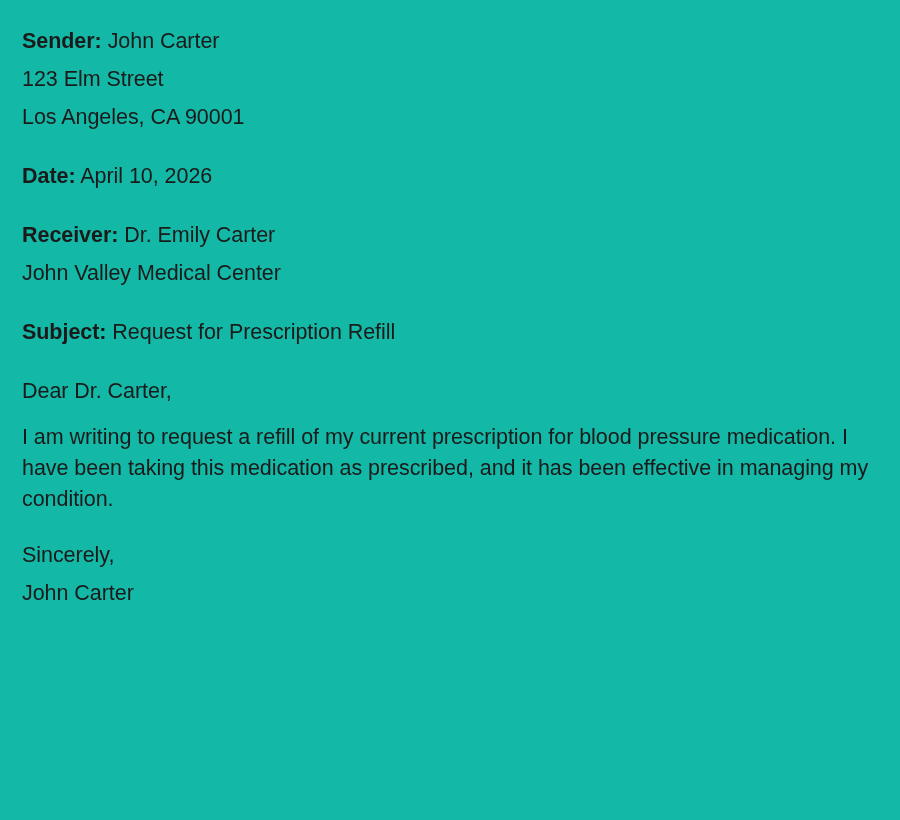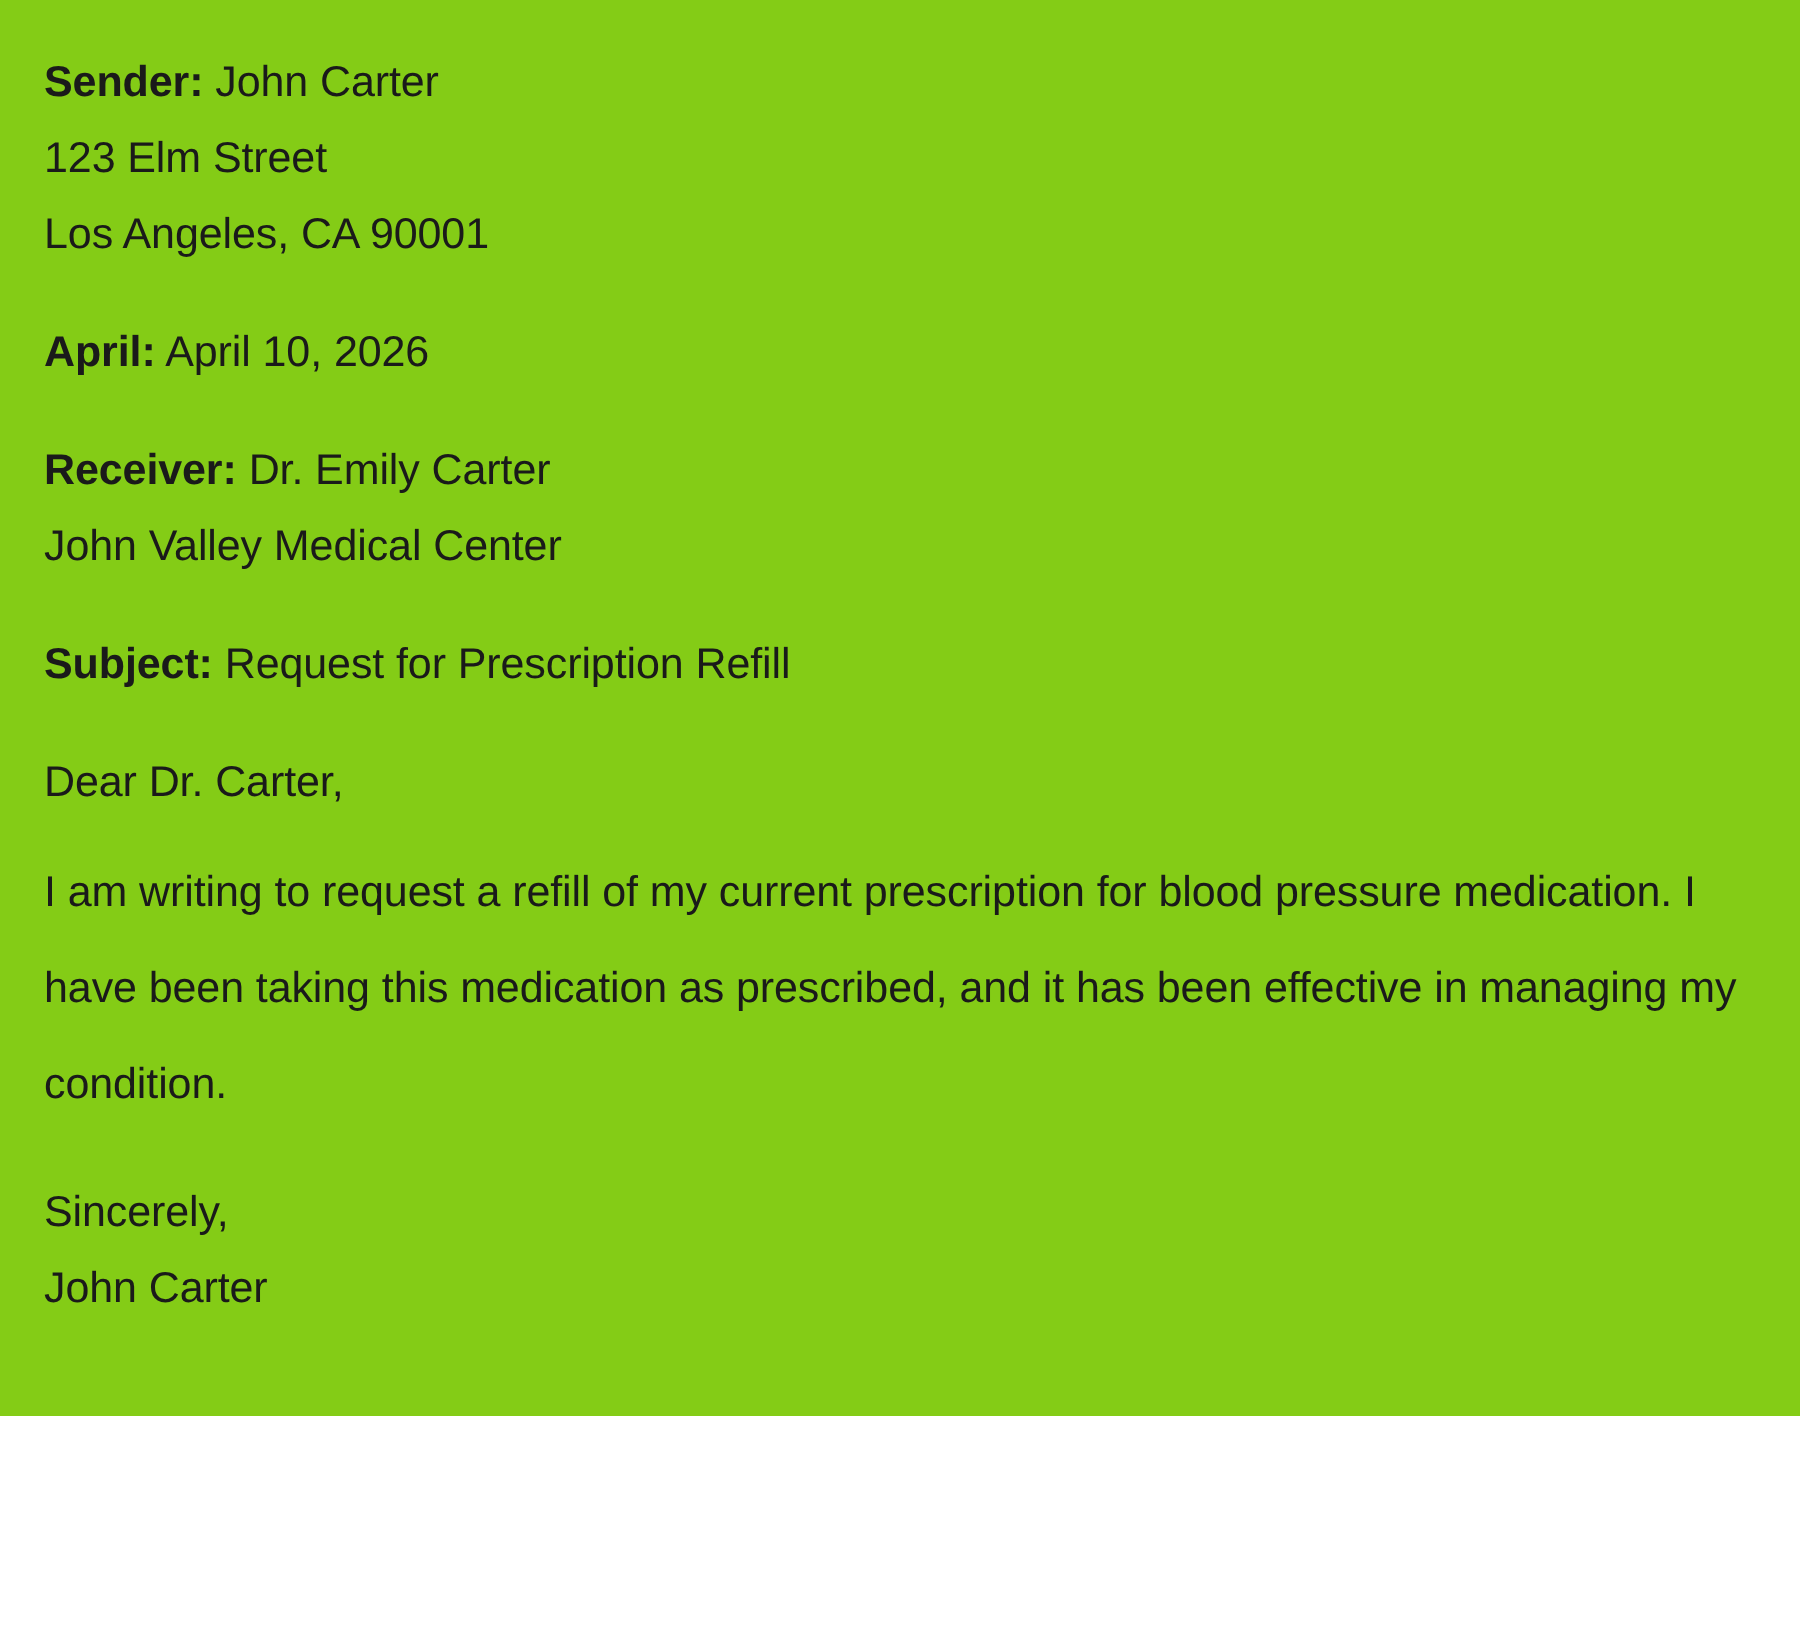--- a/index.html
+++ b/index.html
@@ -12,23 +12,23 @@
     width: 900px;
     height: 820px;
     font-family: "Liberation Sans", "DejaVu Sans", sans-serif;
     color: #1a1a1a;
     overflow: hidden;
   }
 
   .letter {
     box-sizing: border-box;
     width: 900px;
-    height: 708px;
+    height: 820px;
     padding: 22px 14px 0 22px;
-    background: #84cc16;
+    background: #14b8a6;
   }
 
   
   .block {
     margin: 0 0 21px 0;
   }
 
   .block:last-child {
     margin-bottom: 0;
   }
@@ -44,21 +44,21 @@
     font-weight: 700;
   }
 
   .value {
     font-weight: 400;
   }
 
   
   .para {
     font-size: 21.5px;
-    line-height: 48px;
+    line-height: 31px;
     letter-spacing: -0.05px;
     margin: 0 0 21px 0;
     max-width: 868px;
     text-align: left;
   }
 
   .para:last-child {
     margin-bottom: 0;
   }
 
@@ -74,21 +74,21 @@
 
 <div class="letter">
 
   <div class="block">
     <div class="line"><span class="label">Sender:</span> <span class="value">John Carter</span></div>
     <div class="line">123 Elm Street</div>
     <div class="line">Los Angeles, CA 90001</div>
   </div>
 
   <div class="block">
-    <div class="line"><span class="label">April:</span> <span class="value">April 10, 2026</span></div>
+    <div class="line"><span class="label">Date:</span> <span class="value">April 10, 2026</span></div>
   </div>
 
   <div class="block">
     <div class="line"><span class="label">Receiver:</span> <span class="value">Dr. Emily Carter</span></div>
     <div class="line">John Valley Medical Center</div>
   </div>
 
   <div class="block">
     <div class="line"><span class="label">Subject:</span> <span class="value">Request for Prescription Refill</span></div>
   </div>

